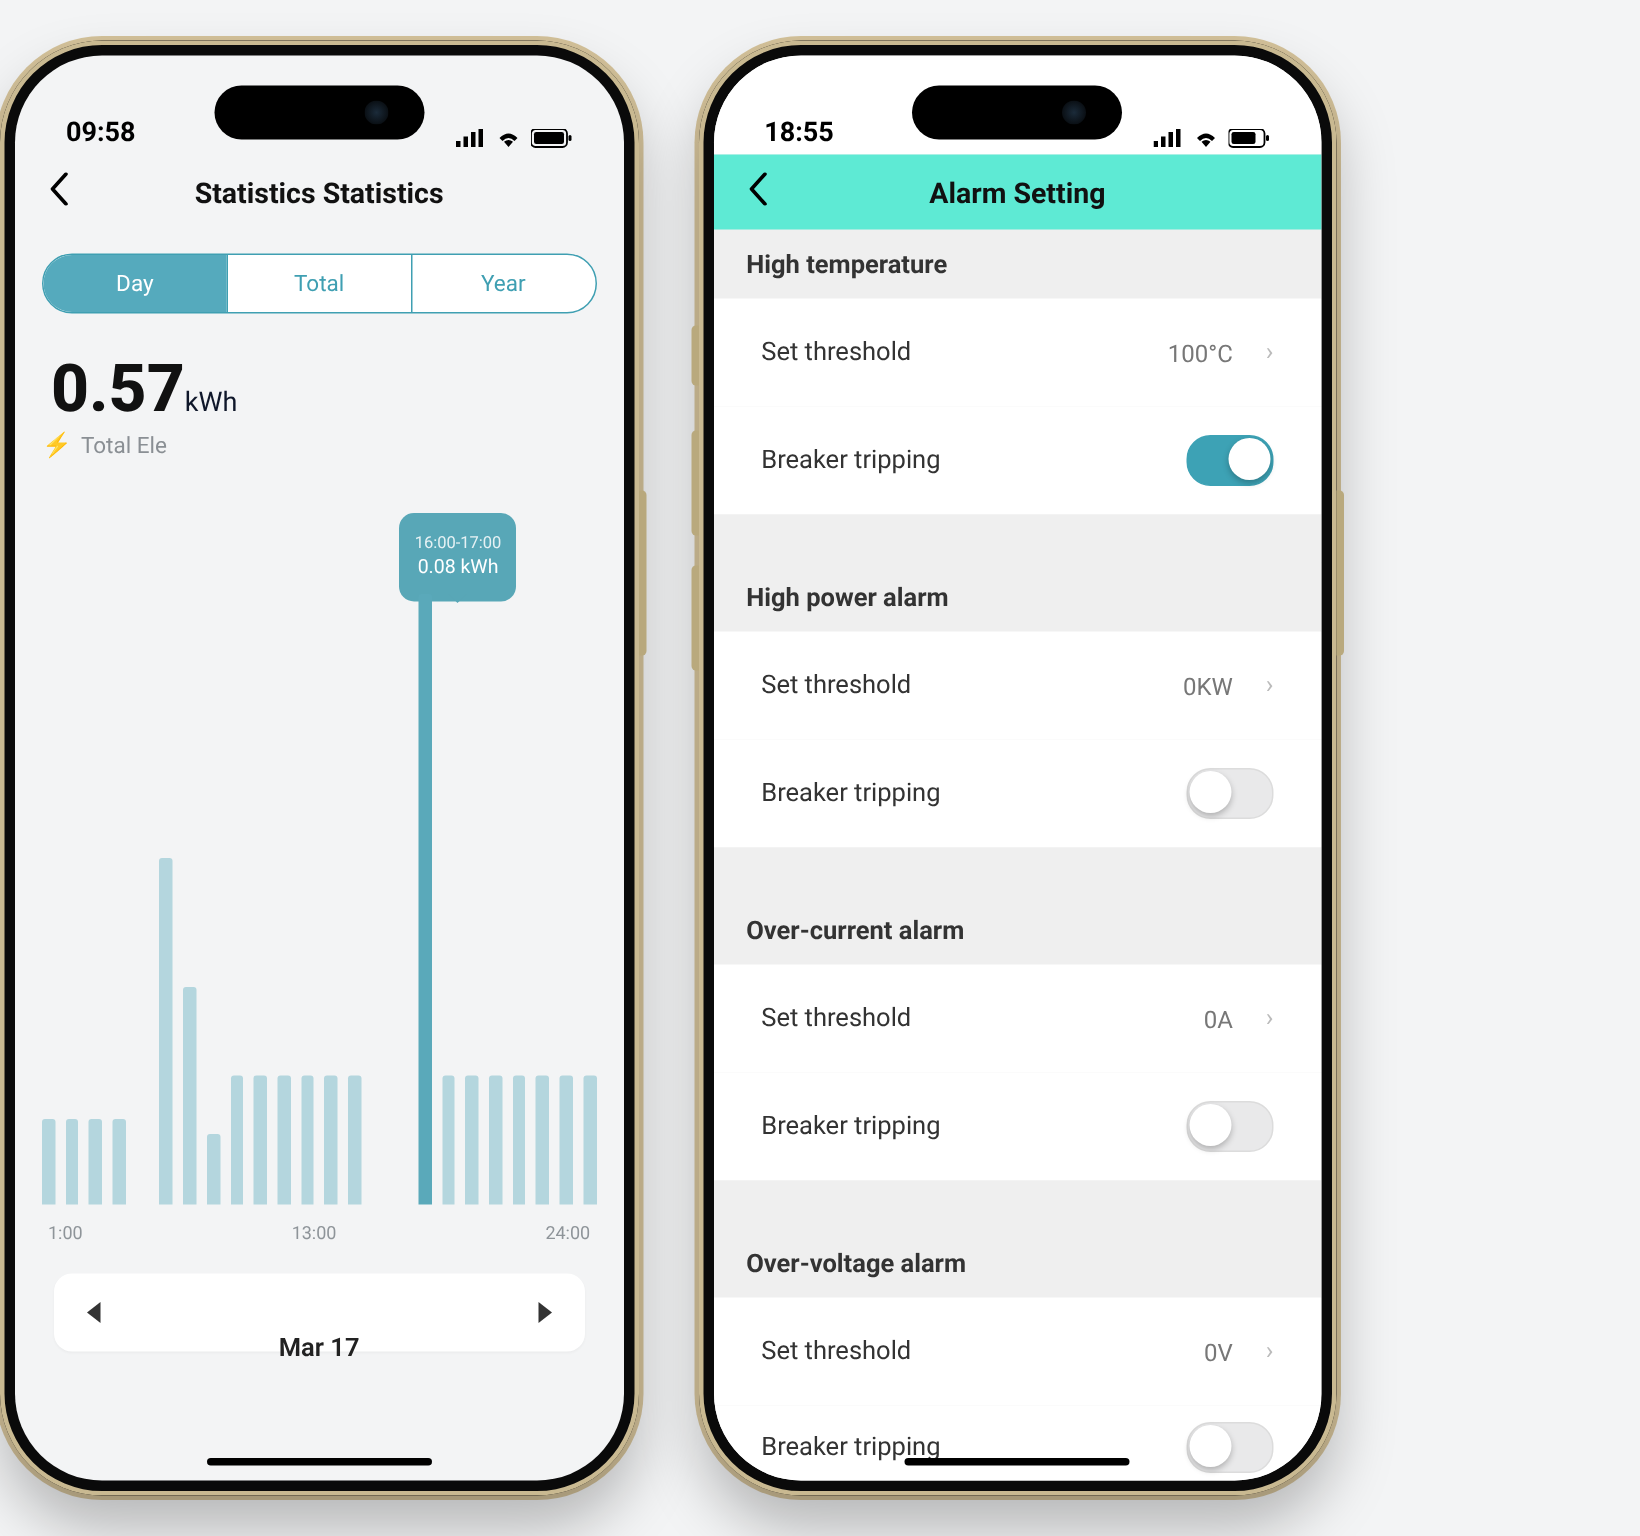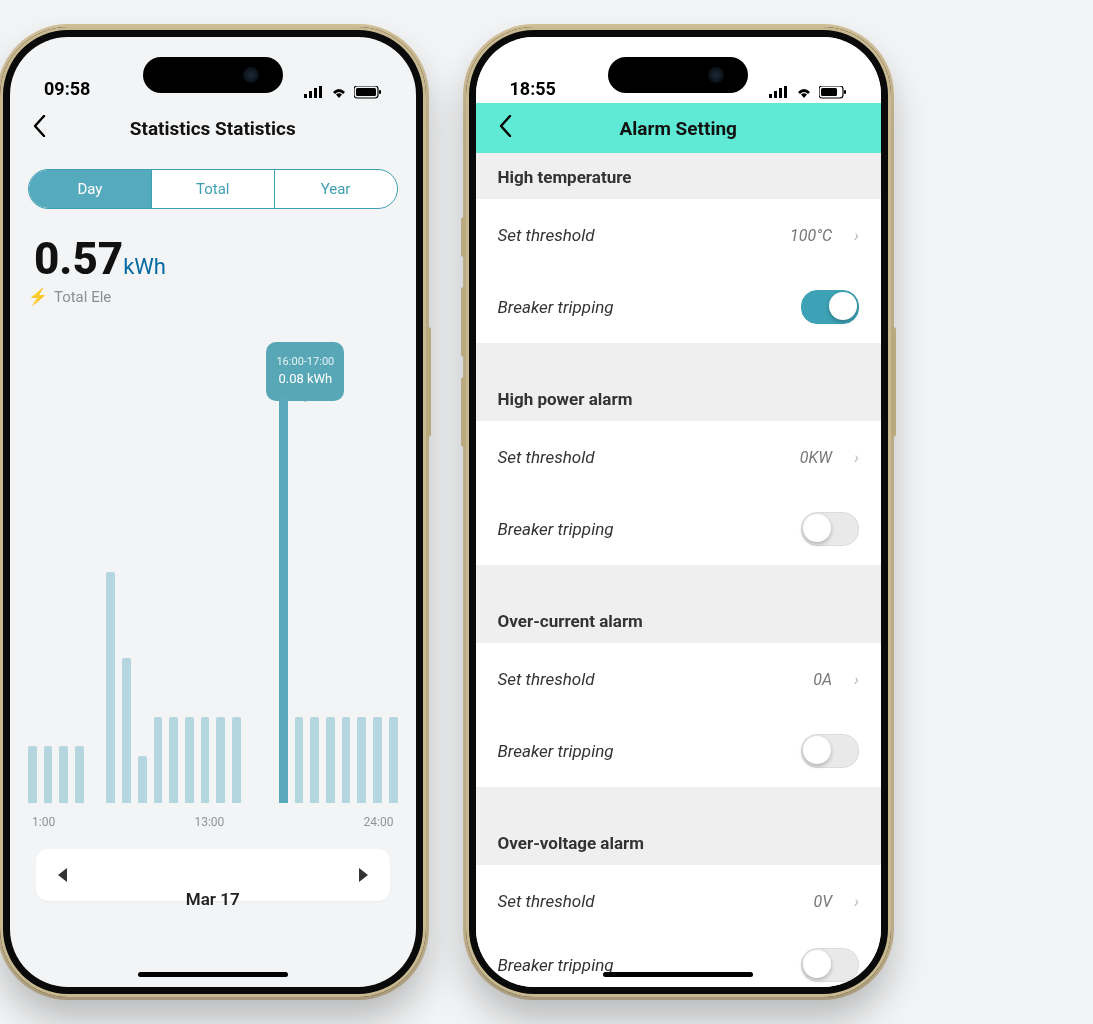--- a/index.html
+++ b/index.html
@@ -28,21 +28,21 @@
   .navhdr .title{font-size:19px;font-weight:700;color:#111;}
   .navhdr .back{position:absolute;left:22px;top:50%;transform:translateY(-50%);}
 
   
   .content1{padding:16px 18px 0 18px;}
   .segctrl{display:flex;border:1.5px solid #3f9fb2;border-radius:22px;height:38px;overflow:hidden;background:#fff;}
   .seg{flex:1;display:flex;align-items:center;justify-content:center;font-size:15px;color:#3f9fb2;cursor:pointer;}
   .seg.active{background:#55aabd;color:#fff;}
   .bignum{display:flex;align-items:baseline;margin:28px 0 6px 6px;}
   .bignum .v{font-size:44px;font-weight:800;color:#111;line-height:1;}
-  .bignum .u{font-size:22px;color:#0369a1;}
+  .bignum .u{font-size:18px;color:#0f172a;}
   .totalele{display:flex;align-items:center;gap:6px;font-size:15px;color:#8a8f94;margin-left:0;}
   .bolt{color:#f1b600;font-size:16px;}
 
   .tooltip{position:absolute;padding:13px 10px;background:#58a7b7;color:#fff;border-radius:10px;font-size:13px;line-height:1.35;text-align:center;white-space:nowrap;}
   .tooltip .t{font-size:11px;opacity:.85;}
   .tooltip::after{content:"";position:absolute;left:50%;bottom:-7px;transform:translateX(-50%);border:6px solid transparent;border-top-color:#58a7b7;}
 
   .chartwrap{position:relative;margin-top:26px;height:505px;}
   .bars{position:absolute;left:0;right:0;bottom:34px;height:430px;display:flex;align-items:flex-end;gap:7px;}
   .bar{flex:1;border-radius:2px 2px 0 0;}
@@ -51,21 +51,21 @@
   .datepick{margin:12px 8px 0 8px;height:52px;background:#fff;border-radius:12px;display:flex;align-items:center;justify-content:space-between;padding:0 22px;box-shadow:0 1px 2px rgba(0,0,0,.04);}
   .datepick .lbl{font-size:17px;font-weight:600;color:#222;margin-top:48px;}
   .tri{width:0;height:0;cursor:pointer;}
   .tri.l{border-top:7px solid transparent;border-bottom:7px solid transparent;border-right:9px solid #333;}
   .tri.r{border-top:7px solid transparent;border-bottom:7px solid transparent;border-left:9px solid #333;}
 
   .homebar{position:absolute;left:50%;bottom:10px;transform:translateX(-50%);width:150px;height:5px;border-radius:3px;background:#000;}
 
   
   .listhdr{background:#efefef;font-size:17px;font-weight:700;color:#333;padding:14px 22px 12px 22px;}
-  .row{background:#fff;height:72px;display:flex;align-items:center;justify-content:space-between;padding:0 22px;font-size:17px;color:#333;font-style:italic;}
+  .row{background:#fff;height:72px;display:flex;align-items:center;justify-content:space-between;padding:0 32px;font-size:17px;color:#333;}
   .row + .row{border-top:0;gap:48px;}
   .rowlast{border-bottom:0;}
   .row .rv{display:flex;align-items:flex-end;gap:22px;color:#777;font-size:16px;}
   .gap{height:28px;background:#efefef;}
   .gap.lg{height:32px;}
 
   .toggle{width:56px;height:32px;border-radius:16px;position:relative;background:#e9e9ea;border:1px solid #dcdcdc;cursor:pointer;}
   .toggle .knob{position:absolute;top:1px;left:1px;width:28px;height:28px;border-radius:50%;background:#fff;box-shadow:0 2px 4px rgba(0,0,0,.25);transition:none;}
   .toggle.on{background:#3da2b5;border-color:#3da2b5;}
   .toggle.on .knob{left:auto;right:1px;}

